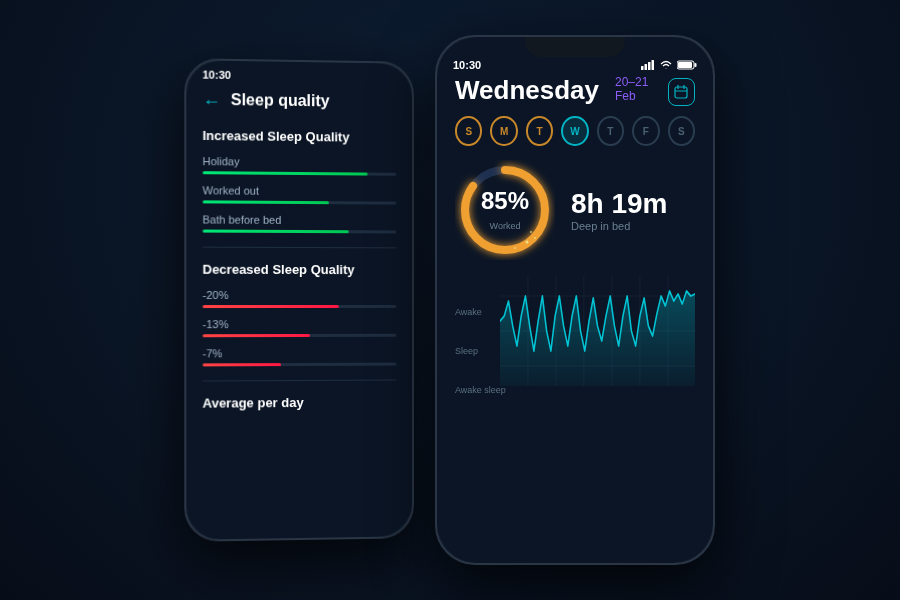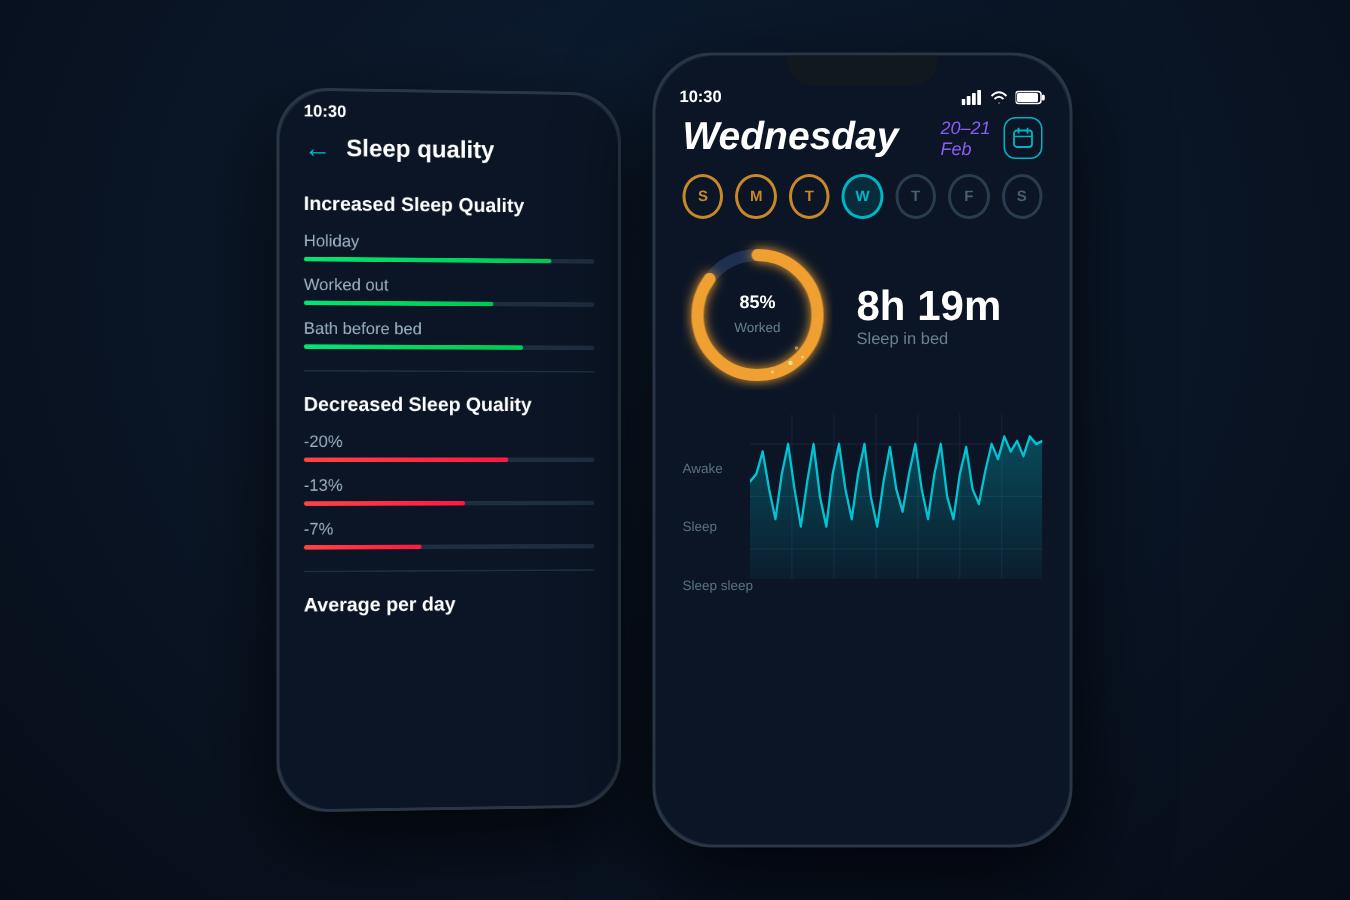--- a/index.html
+++ b/index.html
@@ -233,21 +233,21 @@
     .ring-text {
       position: absolute;
       top: 50%;
       left: 50%;
       transform: translate(-50%, -50%);
       text-align: center;
     }
 
     .ring-percent {
       color: #fff;
-      font-size: 12px;
+      font-size: 24px;
       font-weight: 700;
       display: block;
     }
 
     .ring-label {
       color: #6a8090;
       font-size: 9px;
     }
 
     .time-info {
@@ -408,21 +408,21 @@
             <rect x="0" y="1" width="17" height="8" rx="2" stroke="white" stroke-width="1" fill="none"></rect>
             <rect x="17.5" y="3" width="2" height="4" rx="1" fill="white"></rect>
             <rect x="1" y="2" width="14" height="6" rx="1" fill="white"></rect>
           </svg>
         </div>
       </div>
 
       <div class="right-content">
 
         <div class="day-header">
-          <div style="display:flex; align-items:flex-end; gap:20px;font-style:italic;">
+          <div style="display:flex; align-items:flex-start; gap:8px;">
             <span class="day-name">Wednesday</span>
             <span class="day-date">20–21 Feb</span>
           </div>
           <div class="calendar-icon">
             <svg width="14" height="14" viewBox="0 0 14 14">
               <rect x="1" y="2" width="12" height="11" rx="2" stroke="#00b4c4" stroke-width="1.2" fill="none"></rect>
               <line x1="4" y1="0" x2="4" y2="4" stroke="#00b4c4" stroke-width="1.2"></line>
               <line x1="10" y1="0" x2="10" y2="4" stroke="#00b4c4" stroke-width="1.2"></line>
               <line x1="1" y1="6" x2="13" y2="6" stroke="#00b4c4" stroke-width="1"></line>
             </svg>
@@ -453,29 +453,29 @@
               <circle cx="28" cy="76" r="1.2" fill="#f0f0a0" opacity="0.5"></circle>
             </svg>
             <div class="ring-text">
               <span class="ring-percent">85%</span>
               <span class="ring-label">Worked</span>
             </div>
           </div>
 
           <div class="time-info">
             <div class="time-value">8h 19m</div>
-            <div class="time-label">Sleep in bed</div>
+            <div class="time-label">Deep in bed</div>
           </div>
         </div>
 
         <div class="chart-section">
           <div class="chart-labels">
             <span class="chart-label">Awake</span>
             <span class="chart-label">Sleep</span>
-            <span class="chart-label">Sleep sleep</span>
+            <span class="chart-label">Awake sleep</span>
           </div>
           <div class="chart-area">
             
             <svg class="chart-svg" viewBox="0 0 230 110" preserveAspectRatio="none">
 
               <line x1="33" y1="0" x2="33" y2="110" stroke="#1e2d40" stroke-width="0.5"></line>
               <line x1="66" y1="0" x2="66" y2="110" stroke="#1e2d40" stroke-width="0.5"></line>
               <line x1="99" y1="0" x2="99" y2="110" stroke="#1e2d40" stroke-width="0.5"></line>
               <line x1="132" y1="0" x2="132" y2="110" stroke="#1e2d40" stroke-width="0.5"></line>
               <line x1="165" y1="0" x2="165" y2="110" stroke="#1e2d40" stroke-width="0.5"></line>

